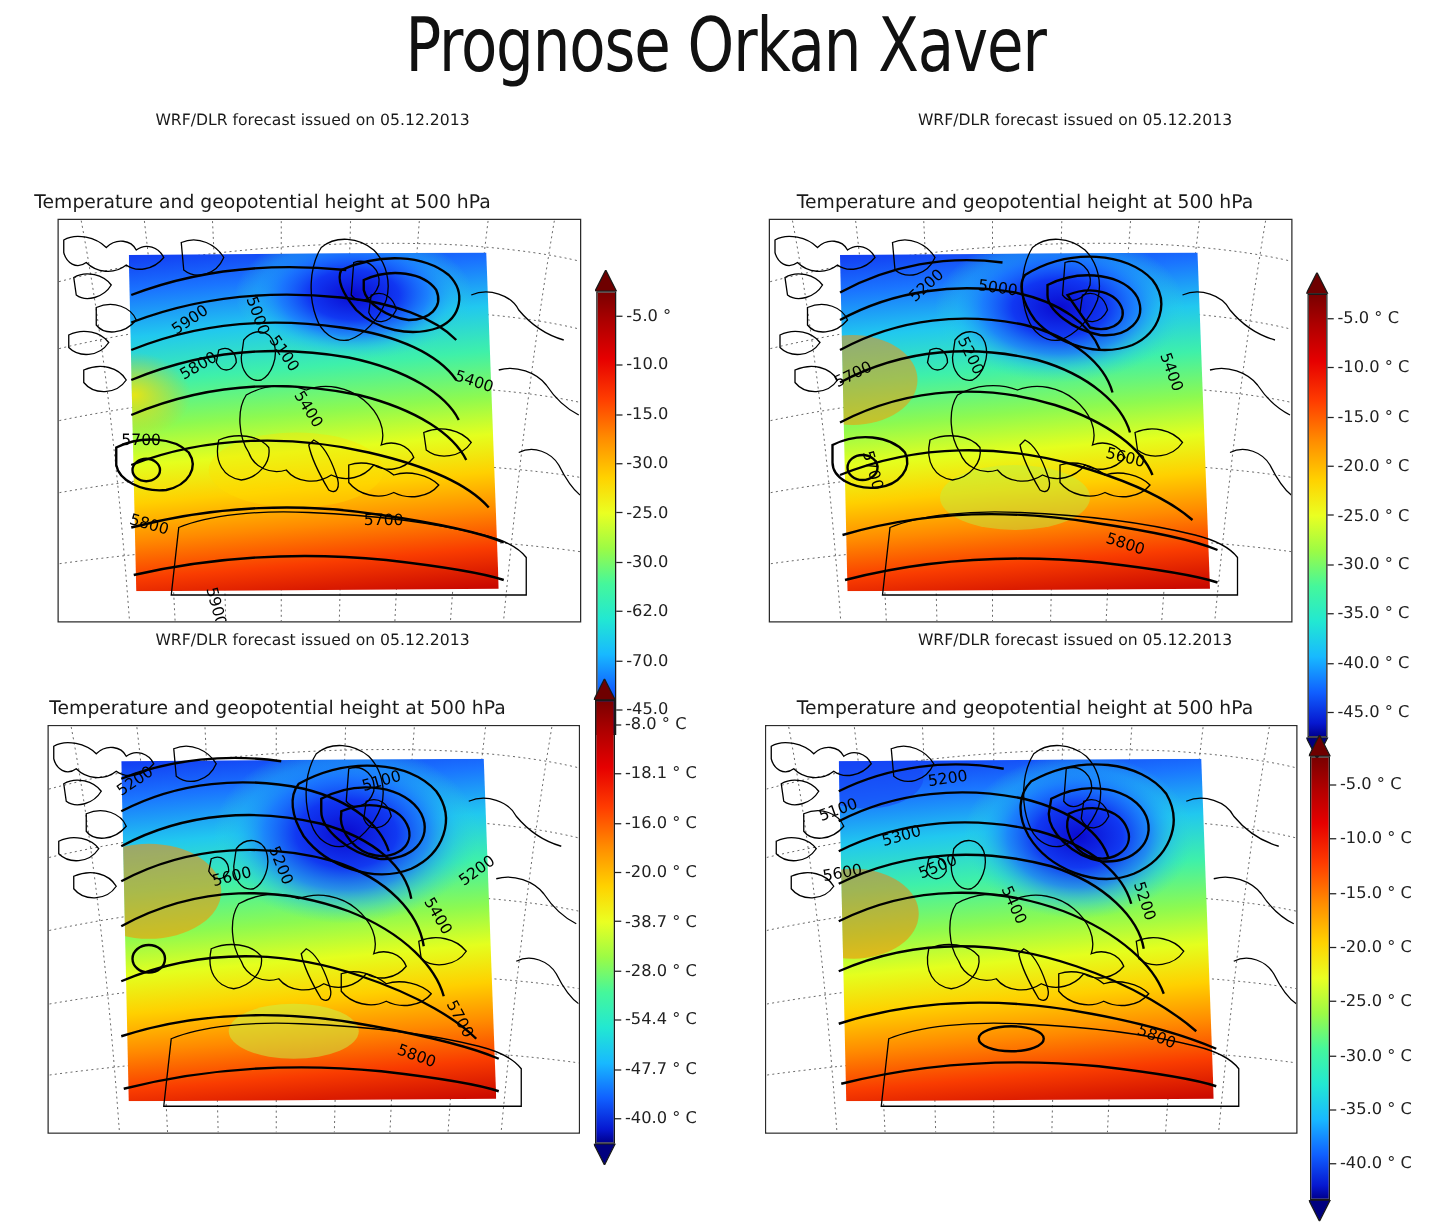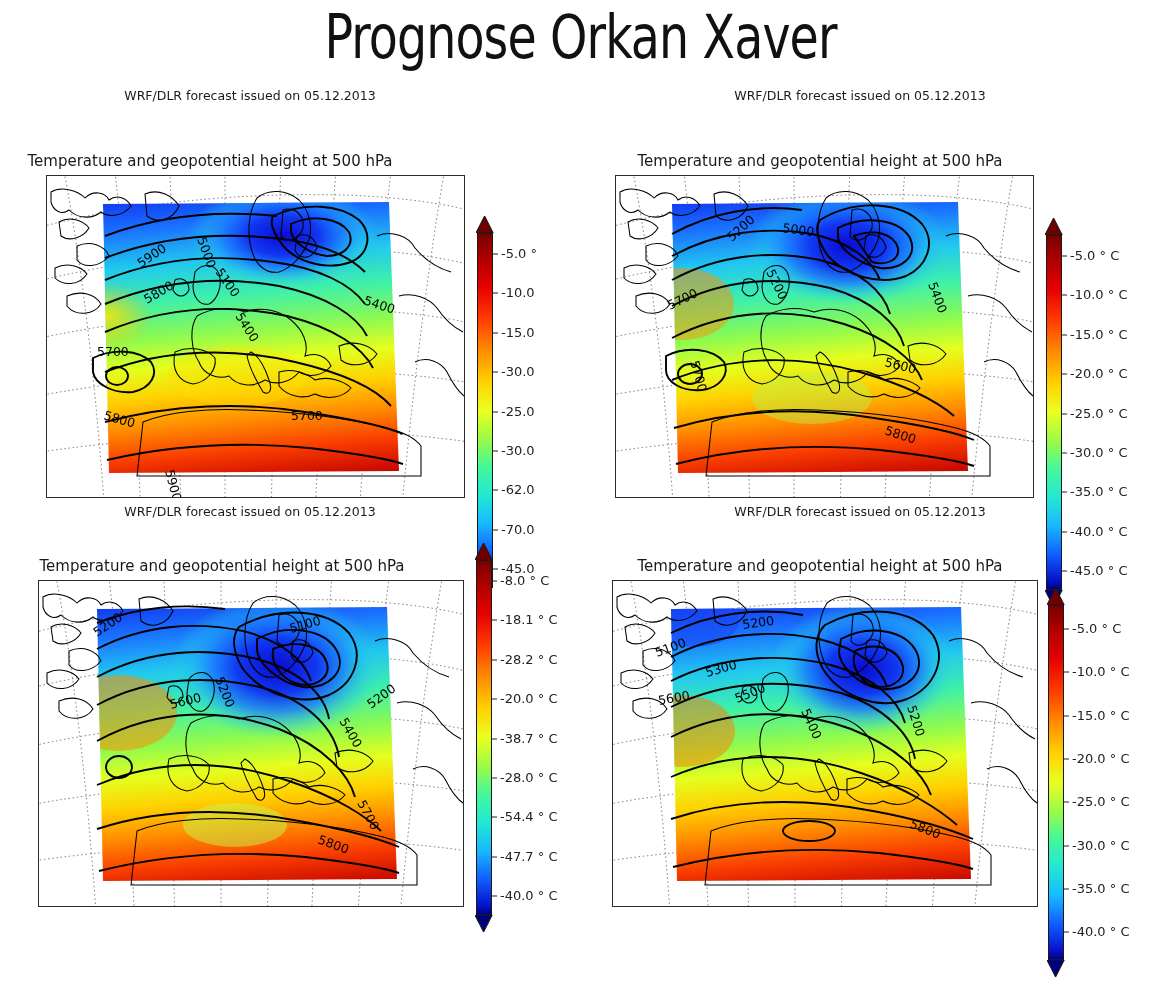--- a/index.html
+++ b/index.html
@@ -478,21 +478,21 @@
       </div>
       <div class="bar" style="background:linear-gradient(to bottom,#7a0000 0%,#b00000 7%,#e60000 15%,#ff3c00 24%,#ff8c00 33%,#ffd200 42%,#eaff22 50%,#9cfb45 58%,#45f79b 66%,#22e8d2 74%,#18b9ff 82%,#1060ff 90%,#0618d0 97%,#00008f 100%);"></div>
       <div class="cap bot">
         <svg viewBox="0 0 10 10" preserveAspectRatio="none">
           <polygon points="5,10 10,0 0,0" fill="#00007f" stroke="#1a1a1a" stroke-width="0.6"></polygon>
         </svg>
       </div>
       <div class="ticks">
         <div class="tick" style="top:5.6%"><span class="dash"></span><span>-8.0 ° C</span></div>
         <div class="tick" style="top:16.7%"><span class="dash"></span><span>-18.1 ° C</span></div>
-        <div class="tick" style="top:27.8%"><span class="dash"></span><span>-28.2 ° C</span></div>
+        <div class="tick" style="top:27.8%"><span class="dash"></span><span>-16.0 ° C</span></div>
         <div class="tick" style="top:38.9%"><span class="dash"></span><span>-20.0 ° C</span></div>
         <div class="tick" style="top:50.0%"><span class="dash"></span><span>-38.7 ° C</span></div>
         <div class="tick" style="top:61.1%"><span class="dash"></span><span>-28.0 ° C</span></div>
         <div class="tick" style="top:72.2%"><span class="dash"></span><span>-54.4 ° C</span></div>
         <div class="tick" style="top:83.3%"><span class="dash"></span><span>-47.7 ° C</span></div>
         <div class="tick" style="top:94.4%"><span class="dash"></span><span>-40.0 ° C</span></div>
       </div>
     </div>
   </div>
 

